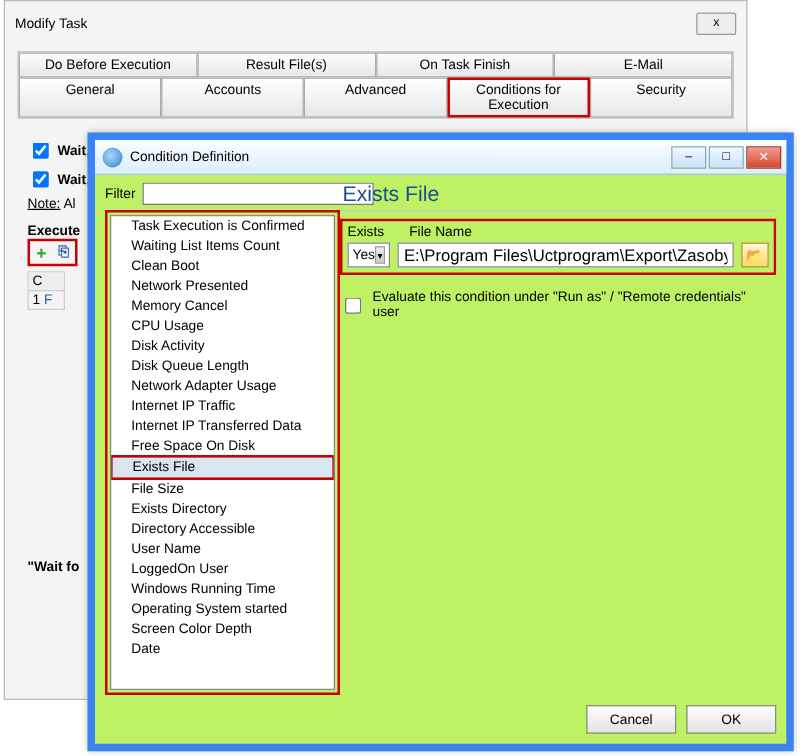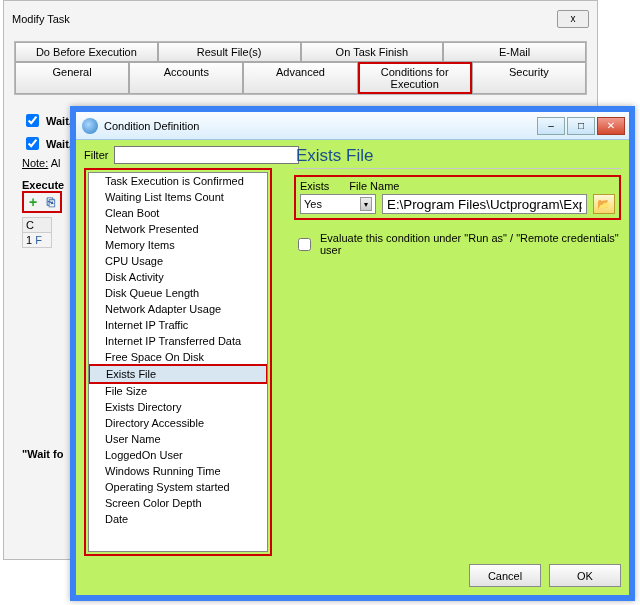--- a/index.html
+++ b/index.html
@@ -95,21 +95,21 @@
     padding: 0 4px 0 6px;
   }
   .fw-appicon { width:16px;height:16px;border-radius:50%;background:radial-gradient(circle at 40% 40%,#aad7ff,#2f7fc7);margin-right:6px;}
   .fw-title { color:#000; }
   .winbtns { margin-left:auto; display:flex; gap:2px;}
   .wbtn { width:28px;height:18px;border:1px solid #8aa;display:flex;align-items:center;justify-content:center;
           background:linear-gradient(#eef7ff,#c9e4f7);font-size:10px;}
   .wbtn.close{background:linear-gradient(#f29b8f,#d34a2e);border-color:#a73a23;color:#fff;}
 
   .fw-body { flex:1; display:flex; flex-direction:column; padding:6px 8px 8px 8px; }
-  .top-split { flex:1; display:flex; gap:22px; overflow:hidden;}
+  .top-split { flex:1; display:flex; gap:0; overflow:hidden;}
   .left-col {
     width: 188px; display:flex; flex-direction:column;
   }
   .filter-row { display:flex; align-items:center; gap:6px; margin-bottom:4px;}
   .filter-input { flex:1; height:18px; border:1px solid #777; background:#fff; padding:1px 3px;}
   .listbox-wrap {
     flex:1; position:relative;
     border:2px solid #cc0000; padding:2px;
   }
   .listbox {
@@ -131,21 +131,21 @@
     border-bottom:1px solid #c7c7d4;
     margin-bottom:6px;
   }
   .params-box {
     border:2px solid #cc0000;
     padding:3px 4px 4px 4px;
   }
   .param-labels { display:flex; gap:20px; margin-bottom:2px;}
   .param-row { display:flex; gap:6px; align-items:center;}
   .dropdown {
-    width:76px; height:20px; background:#fff; border:1px solid #888;
+    width:34px; height:20px; background:#fff; border:1px solid #888;
     display:flex; align-items:center; padding:0 3px; justify-content:space-between;
   }
   .dropdown .dd-btn { width:12px;height:14px;background:linear-gradient(#eee,#ccc);border:1px solid #999;
                       display:flex;align-items:center;justify-content:center;font-size:8px;}
   .path-input {
     flex:1; height:20px; border:1px solid #888; background:#fff; padding:1px 4px;
   }
   .browse-btn {
     width:22px;height:20px;background:linear-gradient(#fff7d6,#f7d86a);
     border:1px solid #b89a2e; display:flex;align-items:center;justify-content:center;
@@ -234,21 +234,21 @@
         <div class="filter-row">
           <span>Filter</span>
           <input class="filter-input" value="" style="">
         </div>
         <div class="listbox-wrap">
           <div class="listbox" id="listbox">
               <div class="litem">Task Execution is Confirmed</div>
               <div class="litem">Waiting List Items Count</div>
               <div class="litem">Clean Boot</div>
               <div class="litem">Network Presented</div>
-              <div class="litem">Memory Items</div>
+              <div class="litem">Memory Cancel</div>
               <div class="litem">CPU Usage</div>
               <div class="litem">Disk Activity</div>
               <div class="litem">Disk Queue Length</div>
               <div class="litem">Network Adapter Usage</div>
               <div class="litem">Internet IP Traffic</div>
               <div class="litem">Internet IP Transferred Data</div>
               <div class="litem">Free Space On Disk</div>
               <div class="litem selected">Exists File</div>
               <div class="litem">File Size</div>
               <div class="litem">Exists Directory</div>

